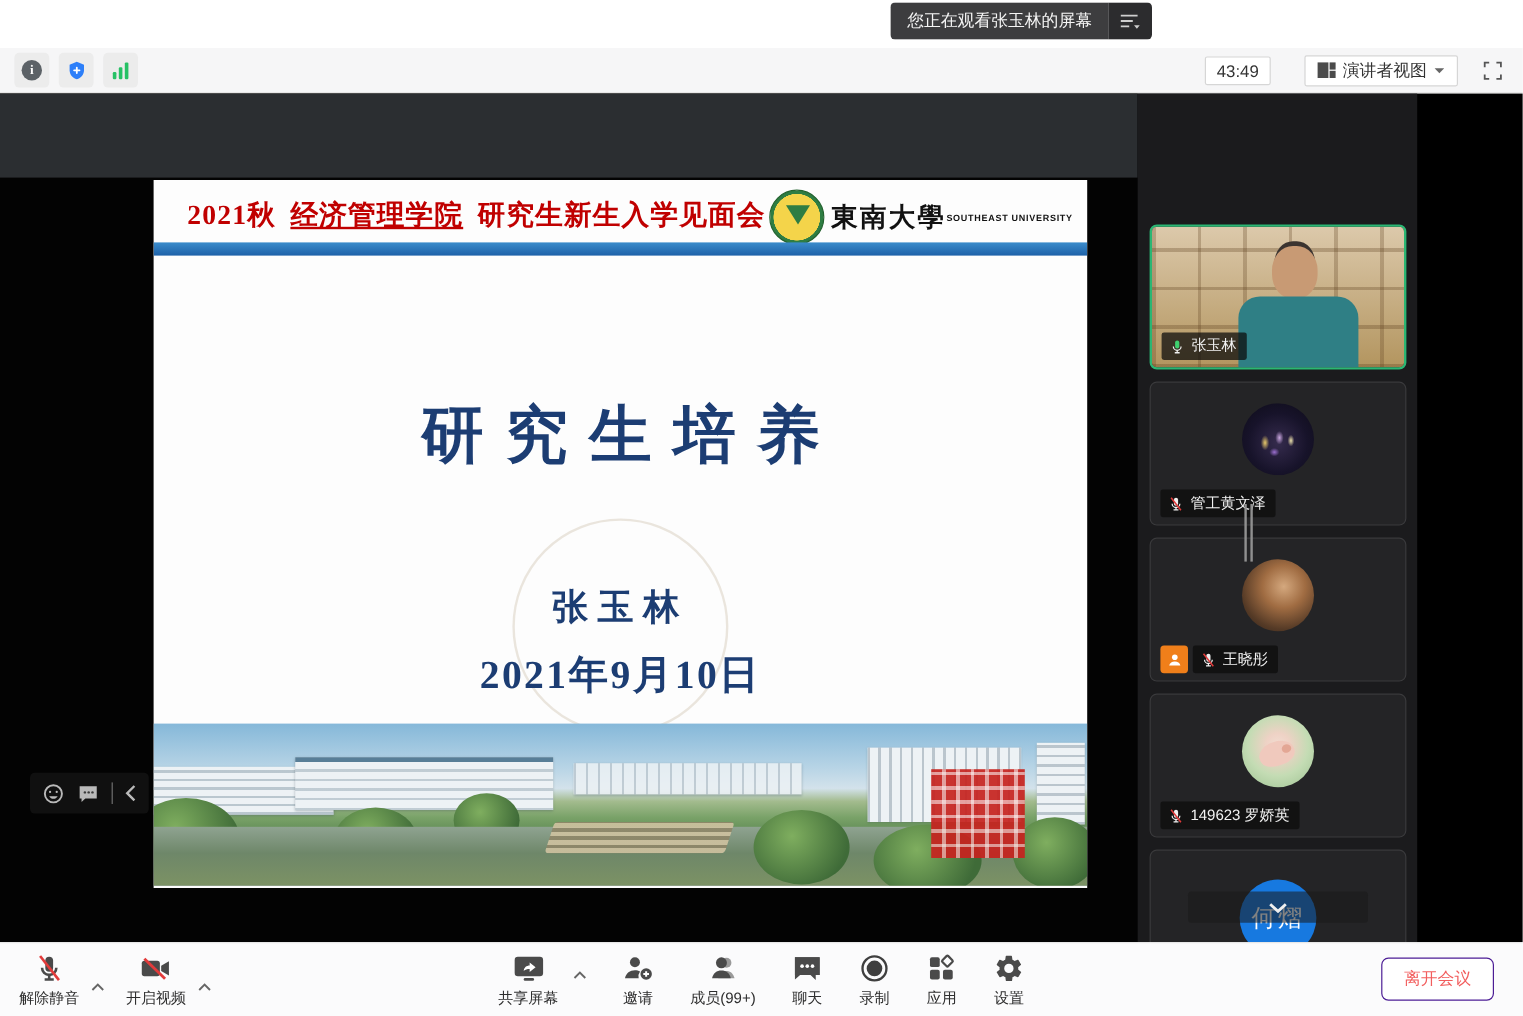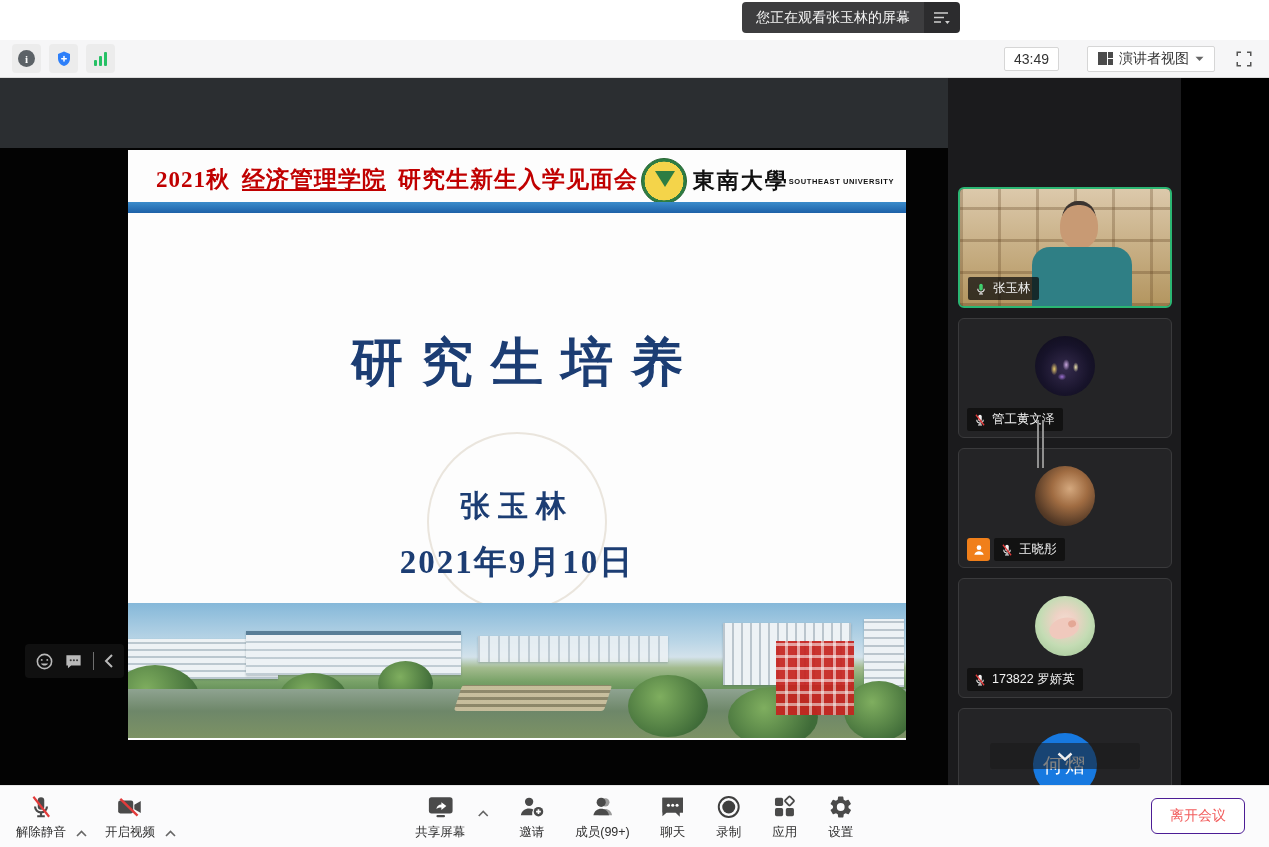--- a/index.html
+++ b/index.html
@@ -112,21 +112,21 @@
 
   .scroll-strip { position:absolute; left:50%; transform:translateX(-50%); width:74px; height:22px; background:rgba(25,25,25,.55); border-radius:3px; display:flex; align-items:center; justify-content:center; cursor:pointer; z-index:4; }
   .strip-up { top:6px; }
   .strip-down { top:34px; width:150px; height:26px; }
 
   
   .bottom-bar { position:relative; height:62px; background:#fbfbfc; border-top:1px solid #e7e7e7; }
   .tb-item { display:flex; flex-direction:column; align-items:center; gap:2px; cursor:pointer; }
   .tb-icon { height:30px; display:flex; align-items:center; justify-content:center; }
   .tb-label { font-size:12.5px; color:#2e2e2e; white-space:nowrap; }
-  .bb-left { position:absolute; left:16px; top:6px; display:flex; align-items:flex-end; gap:10px; }
+  .bb-left { position:absolute; left:16px; top:6px; display:flex; align-items:center; gap:10px; }
   .bb-center { position:absolute; left:50%; transform:translateX(-50%); top:6px; display:flex; align-items:flex-start; gap:30px; }
   .chev-btn { margin-top:11px; cursor:pointer; }
   .leave-btn { position:absolute; right:24px; top:12px; background:#fff; border:1px solid #4c1d95; color:#f25d5d; border-radius:6px; font-size:14px; padding:8px 18px; cursor:pointer; }
 </style>
 </head>
 <body>
 
 <div class="app">
 
   <div class="top-strip">
@@ -315,21 +315,21 @@
             <div class="pig"></div>
           </div>
         <div class="name-row">
           <div class="name-chip">
             <svg width="14" height="14" viewBox="0 0 24 24">
                 <path d="M12 14.5a3 3 0 0 0 3-3V6a3 3 0 0 0-6 0v5.5a3 3 0 0 0 3 3z" fill="#f0f0f0"></path>
                 <path d="M6.5 11.5a5.5 5.5 0 0 0 11 0" fill="none" stroke="#f0f0f0" stroke-width="1.8"></path>
                 <path d="M12 17v3M8.5 20.5h7" stroke="#f0f0f0" stroke-width="1.8"></path>
                 <path d="M5 3l14 18" stroke="#e23b3b" stroke-width="2.2"></path>
               </svg>
-            <span>173822 罗娇英</span>
+            <span>149623 罗娇英</span>
           </div>
         </div>
       </div>
 
       <div class="tile t6">
         <div class="avatar av6">
             <span>何熠</span>
           </div>
         <div class="scroll-strip strip-down">
           <svg width="16" height="9" viewBox="0 0 16 9" fill="none" stroke="#efefef" stroke-width="2.4">

